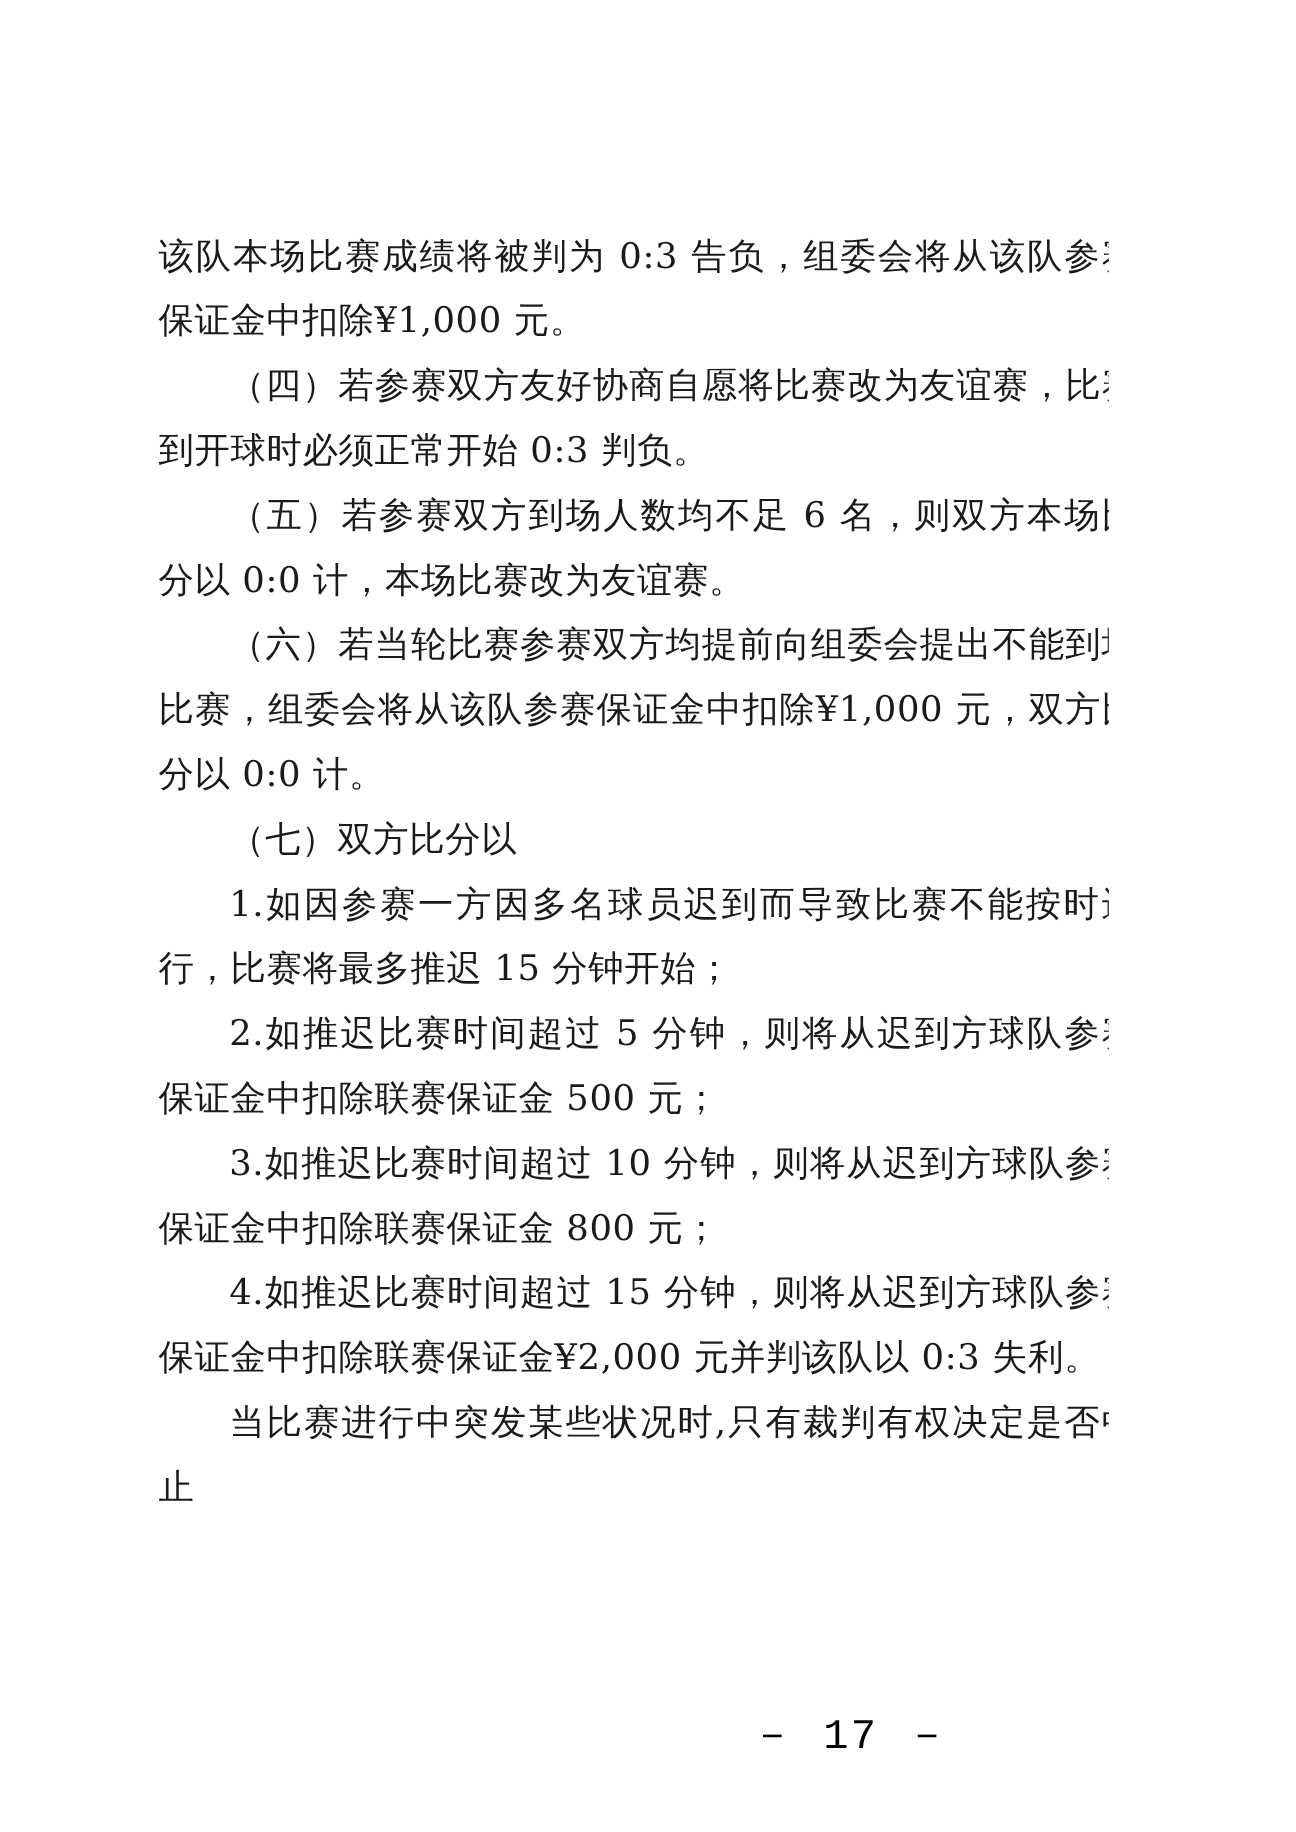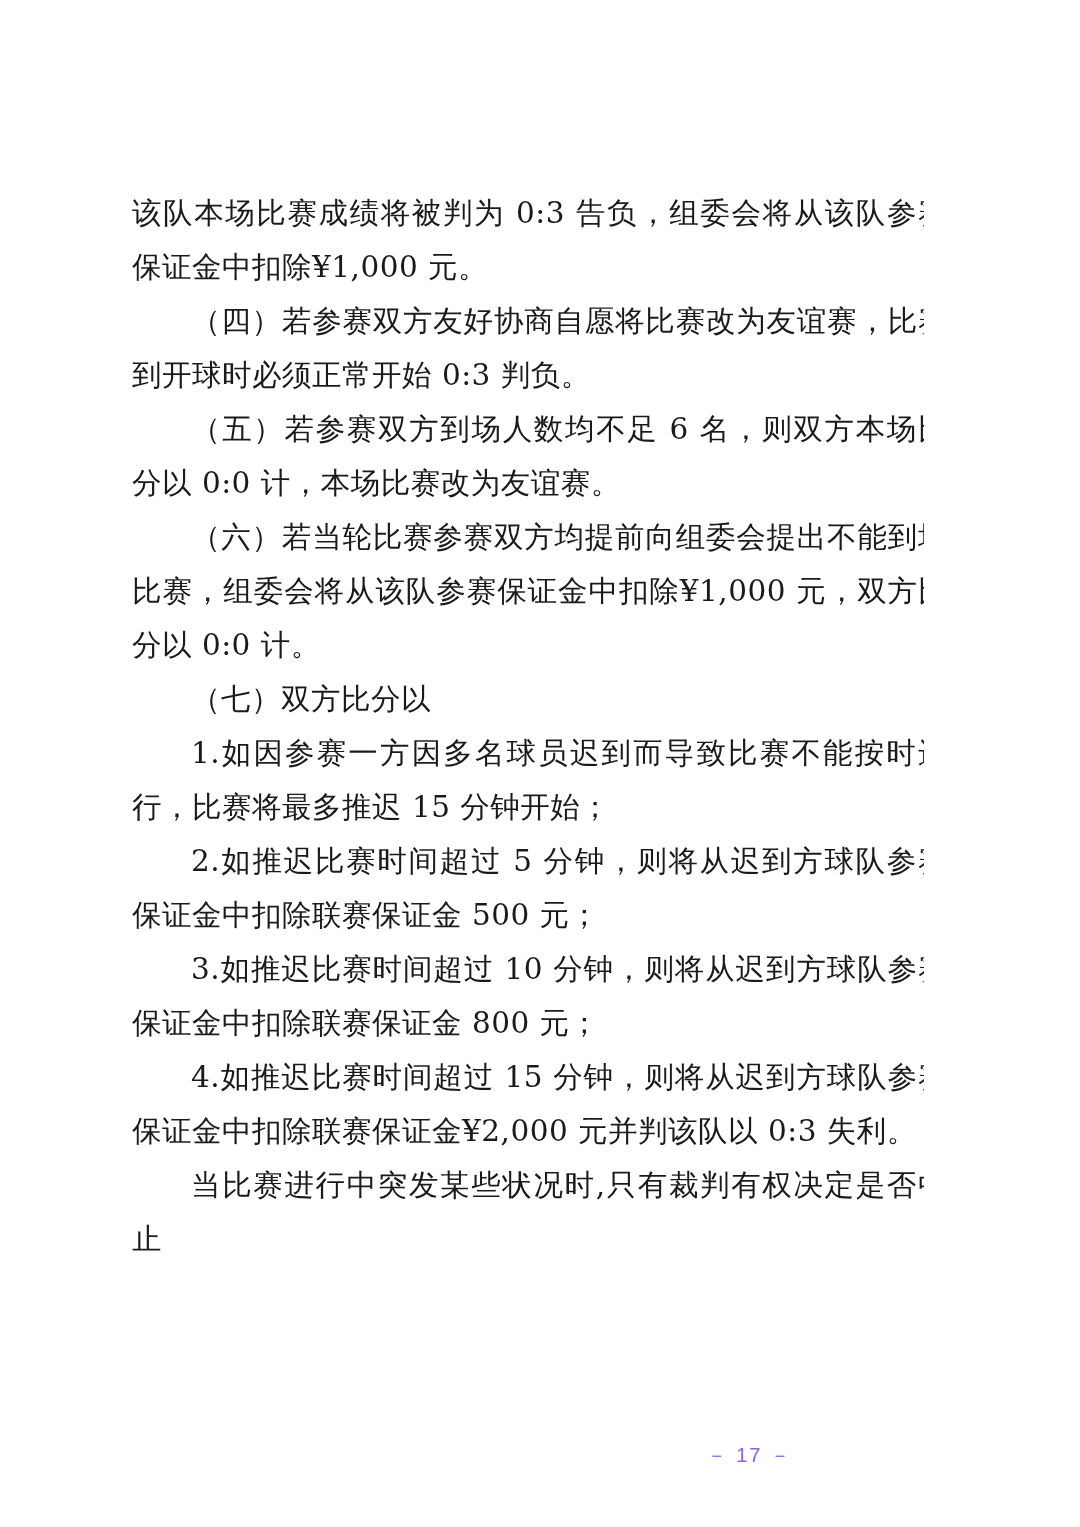--- a/index.html
+++ b/index.html
@@ -33,24 +33,24 @@
     white-space: pre-wrap;
     word-break: break-all;
   }
   .indent {
     text-indent: 2em;
   }
   .page-number {
     position: absolute;
     right: 132px;
     bottom: 58px;
-    font-size: 20px;
+    font-size: 35px;
     letter-spacing: 2px;
-    font-family: Liberation Sans, sans-serif;
-    color: #8b5cf6;
+    font-family: Liberation Mono, monospace;
+    color: #000000;
   }
 </style>
 </head>
 <body>
 
 <div class="page">
   <div class="content">
     <p class="para">该队本场比赛成绩将被判为 0:3 告负，组委会将从该队参赛保证金中扣除¥1,000 元。</p>
     <p class="para indent">（四）若参赛双方友好协商自愿将比赛改为友谊赛，比赛到开球时必须正常开始 0:3 判负。</p>
     <p class="para indent">（五）若参赛双方到场人数均不足 6 名，则双方本场比分以 0:0 计，本场比赛改为友谊赛。</p>

